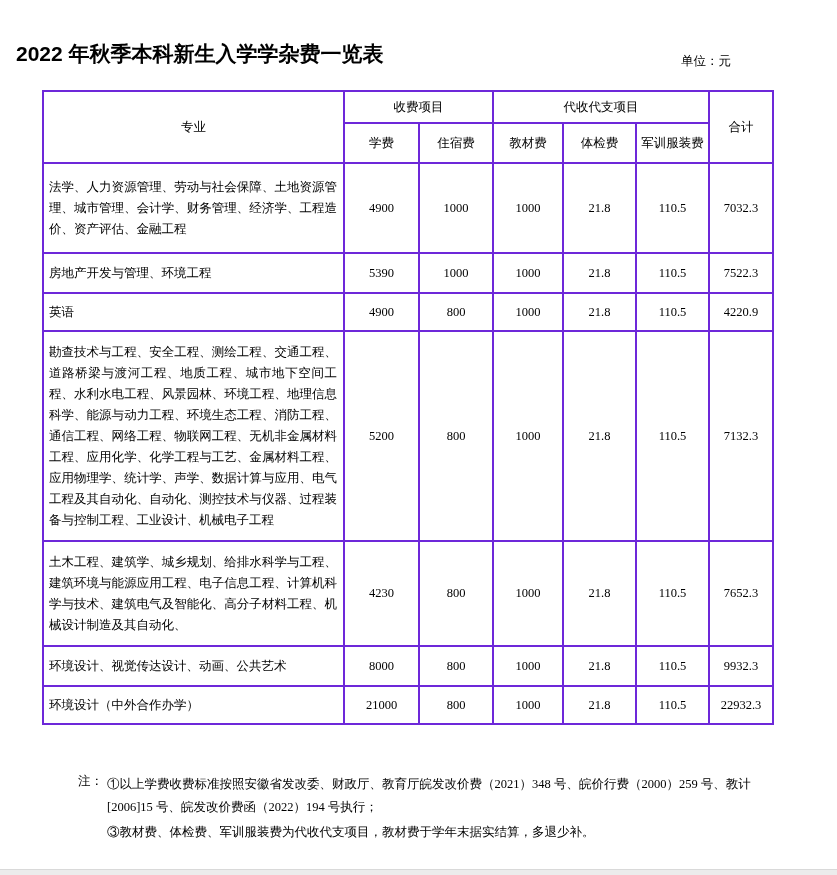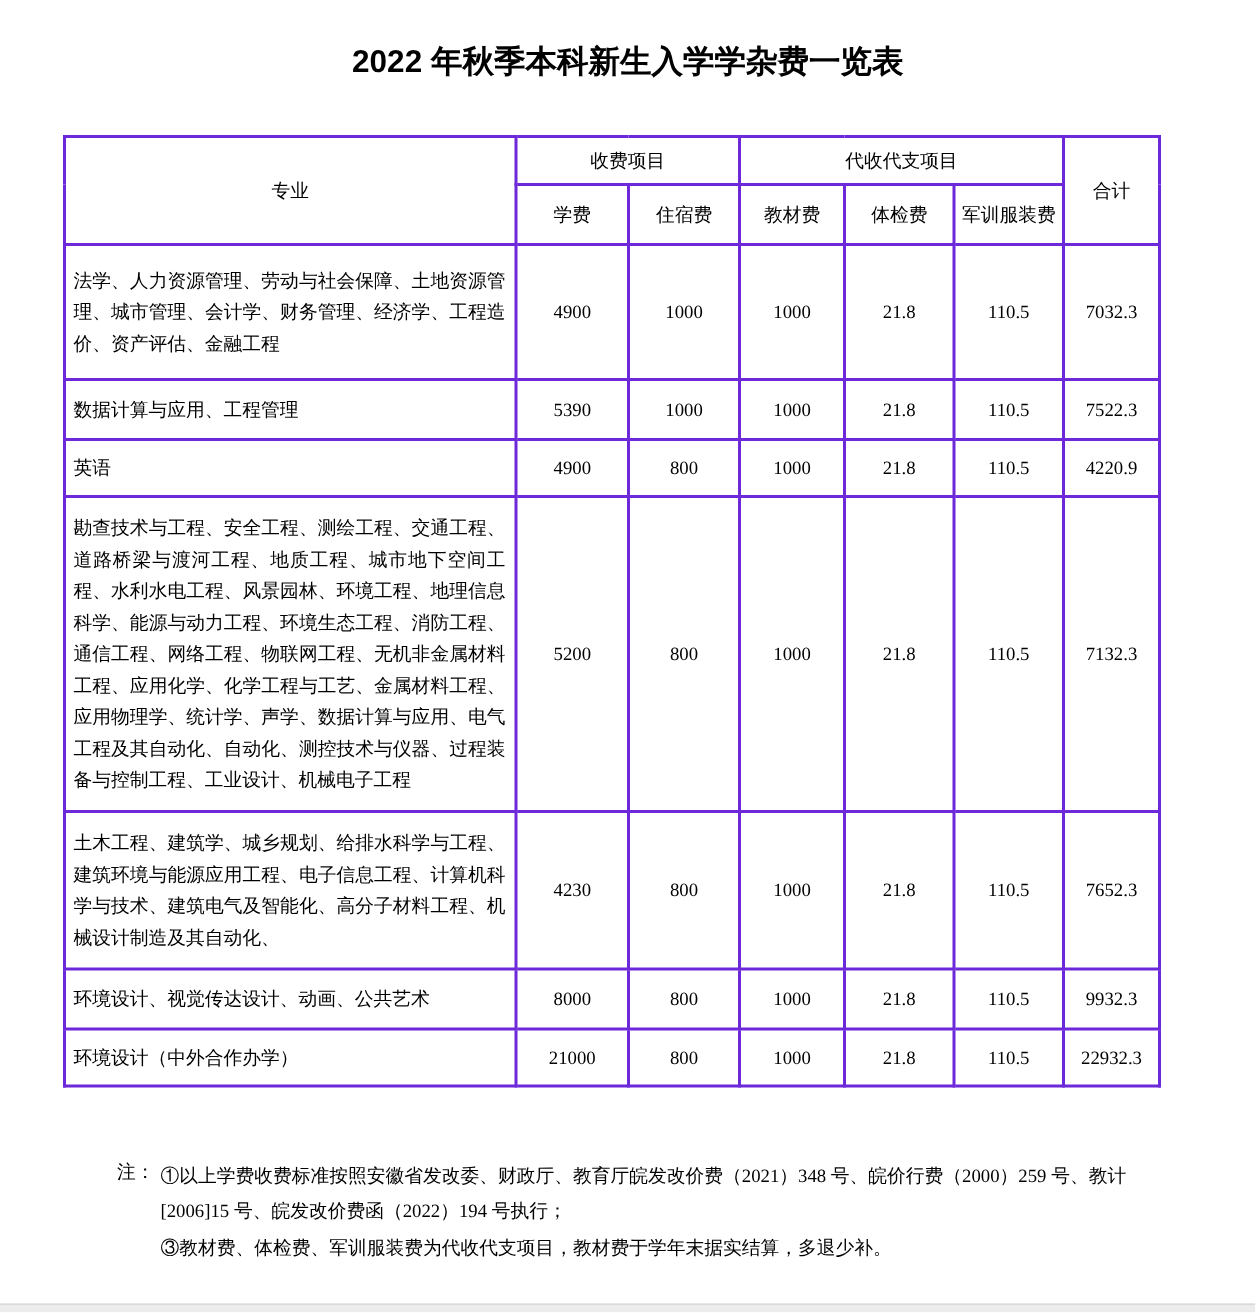--- a/index.html
+++ b/index.html
@@ -9,23 +9,23 @@
     font-family: "Liberation Serif", serif;
     color: #000000;
   }
   .page {
     position: relative;
     width: 837px; height: 875px;
     overflow: hidden;
     background: #ffffff;
   }
   .title {
-    margin: 4px;
+    margin: 16px;
     padding-top: 24px;
-    text-align: center;
+    text-align: left;
     font-family: "Liberation Sans", sans-serif;
     font-weight: bold;
     font-size: 21px;
     line-height: 28px;
   }
   .unit {
     position: absolute;
     top: 53px; left: 0;
     width: 731px;
     text-align: right;
@@ -76,20 +76,21 @@
     border-top: 1px solid #d9d9d9;
   }
 </style>
 </head>
 <body>
 
 <div class="page">
 
   <h1 class="title">2022 年秋季本科新生入学学杂费一览表</h1>
 
+  <div class="unit">单位：元</div>
 
   <table class="fee-table">
     <colgroup>
       <col style="width:301px">
       <col style="width:75px">
       <col style="width:74px">
       <col style="width:70px">
       <col style="width:73px">
       <col style="width:73px">
       <col style="width:64px">
@@ -113,21 +114,21 @@
       <tr style="height:90px">
         <td class="major">法学、人力资源管理、劳动与社会保障、土地资源管理、城市管理、会计学、财务管理、经济学、工程造价、资产评估、金融工程</td>
         <td>4900</td>
         <td>1000</td>
         <td>1000</td>
         <td>21.8</td>
         <td>110.5</td>
         <td>7032.3</td>
       </tr>
       <tr style="height:40px">
-        <td class="major">数据计算与应用、工程管理</td>
+        <td class="major">房地产开发与管理、环境工程</td>
         <td>5390</td>
         <td>1000</td>
         <td>1000</td>
         <td>21.8</td>
         <td>110.5</td>
         <td>7522.3</td>
       </tr>
       <tr style="height:38px">
         <td class="major">英语</td>
         <td>4900</td>

